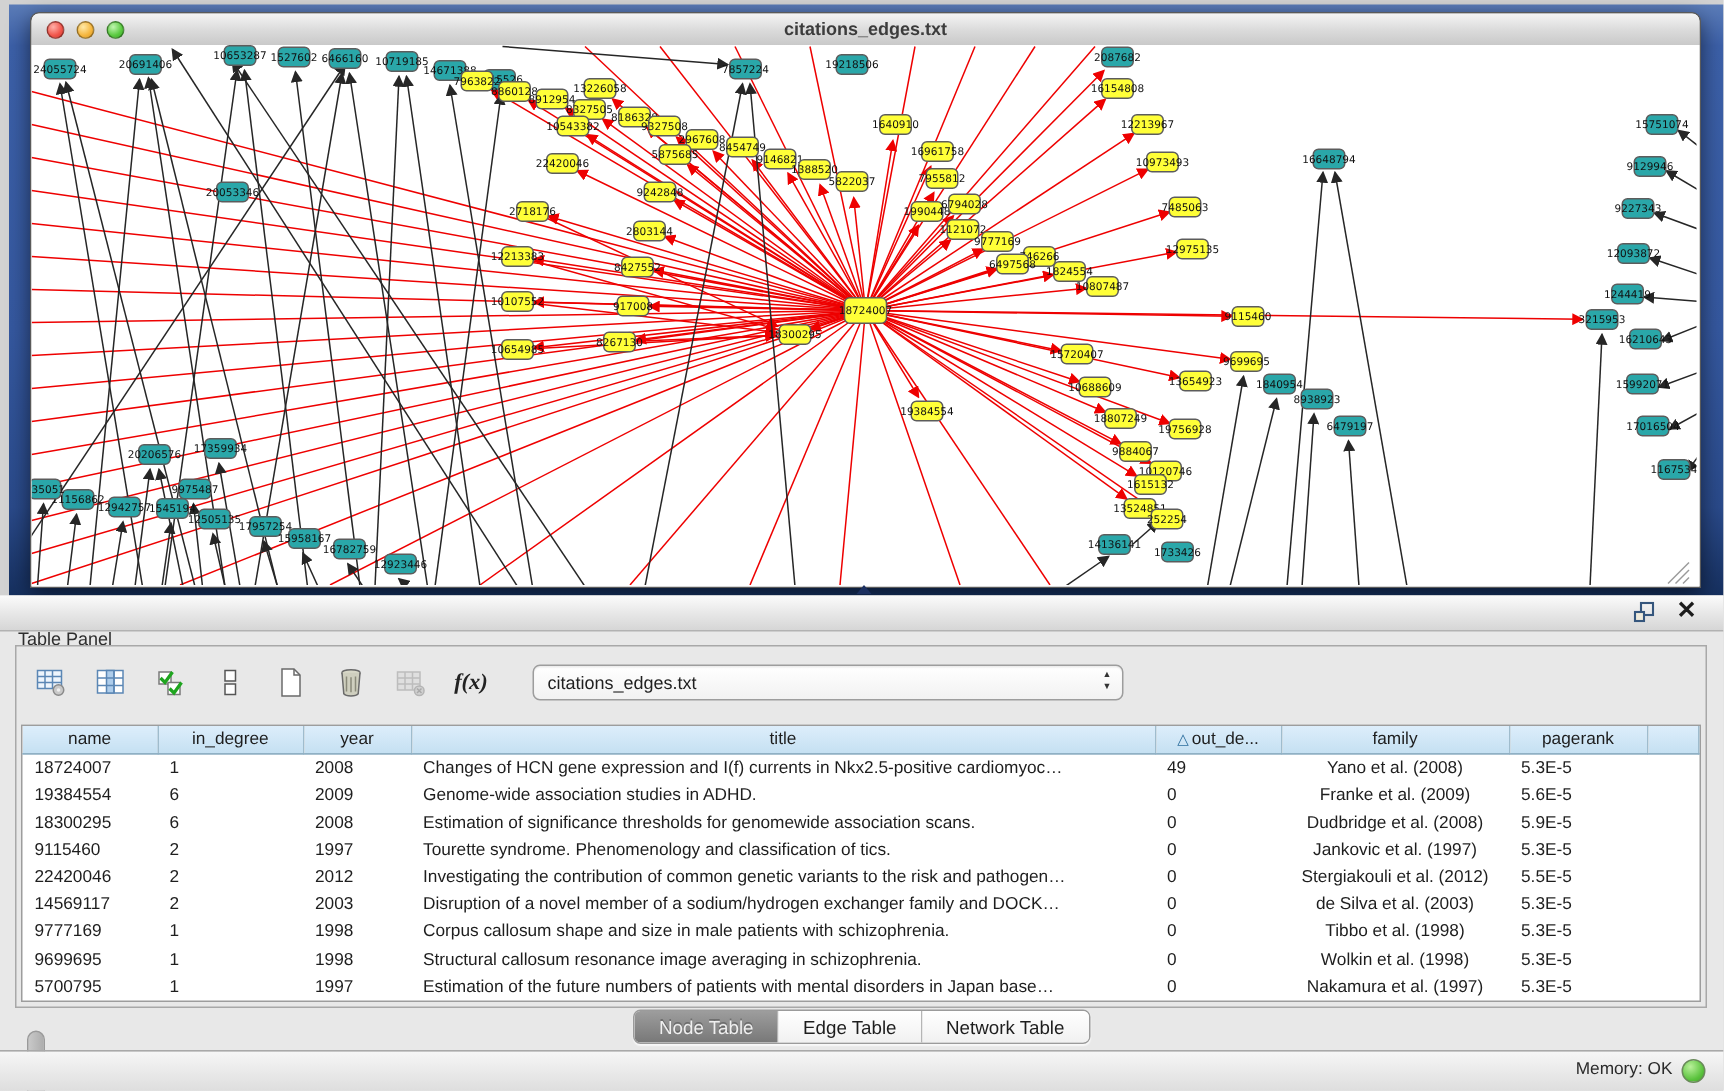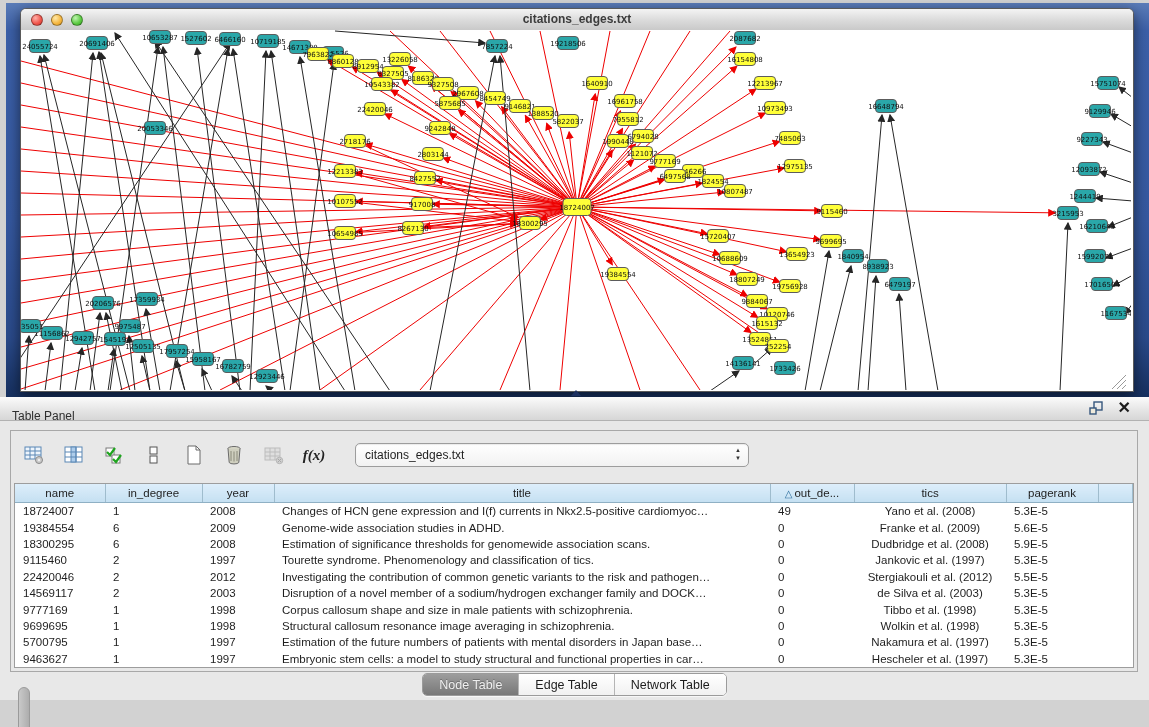--- a/index.html
+++ b/index.html
@@ -26,21 +26,21 @@
   .light.yellow{background:radial-gradient(circle at 35% 30%,#ffe9a8,#f5b53c 60%,#cf9427);}
   .light.green{background:radial-gradient(circle at 35% 30%,#c0f5b0,#59c93f 60%,#3da32c);}
   .canvas{position:absolute;left:0;top:21px;right:0;bottom:0;background:#ffffff;overflow:hidden;}
   .canvas svg{display:block;}
   .resize-grip line{stroke:#9a9a9a;stroke-width:1;}
 
   
   .table-panel{position:absolute;left:0;top:397px;width:1149px;height:303px;background:#e8e8e8;}
   .panel-titlebar{height:23px;background:linear-gradient(#fbfbfb,#e6e6e6 55%,#d6d6d6);
     border-bottom:1px solid #b2b2b2;position:relative;}
-  .panel-titlebar .ptitle{position:absolute;left:12px;top:12px;font-size:12px;color:#2e2e2e;}
+  .panel-titlebar .ptitle{position:absolute;left:12px;top:22px;font-size:12px;color:#2e2e2e;}
   .ptb-icons{position:absolute;right:18px;top:3px;display:flex;gap:14px;align-items:center;}
   .float-ic{width:16px;height:16px;}
   .close-x{font-size:16px;font-weight:bold;color:#1c1c1c;line-height:16px;cursor:default;}
 
   .panel-content{position:absolute;left:10px;right:11px;top:33px;height:240px;
     border:1px solid #a8a8a8;background:#e8e8e8;padding-left:24px;}
   .toolbar{position:absolute;left:0;right:0;top:0;height:48px;display:flex;align-items:center;gap:14px;padding-left:10px;}
   .tool-btn{width:26px;height:26px;display:flex;align-items:center;justify-content:center;}
   .fx{font-family:"Liberation Serif",serif;font-style:italic;font-weight:bold;font-size:15px;color:#222;}
   .combo{margin-left:14px;width:392px;height:22px;background:linear-gradient(#ffffff,#f2f2f2);
@@ -534,21 +534,21 @@
               <col style="width: 152px;">
               <col style="width: 92px;">
             </colgroup>
           <thead>
               <tr id="hdr-row">
                 <th>name</th>
                 <th>in_degree</th>
                 <th>year</th>
                 <th>title</th>
                 <th><span class="sort">△</span>out_de...</th>
-                <th>tics</th>
+                <th>family</th>
                 <th>pagerank</th>
                 <th></th>
               </tr>
             </thead>
           <tbody id="body-rows">
               <tr>
                 <td>18724007</td>
                 <td>1</td>
                 <td>2008</td>
                 <td>Changes of HCN gene expression and I(f) currents in Nkx2.5-positive cardiomyoc…</td>
@@ -627,44 +627,38 @@
                 <td>5.3E-5</td>
                 <td></td>
               </tr>
               <tr>
                 <td>5700795</td>
                 <td>1</td>
                 <td>1997</td>
                 <td>Estimation of the future numbers of patients with mental disorders in Japan base…</td>
                 <td>0</td>
                 <td class="c">Nakamura et al. (1997)</td>
-                <td>5.3E-5</td>
-                <td></td>
-              </tr>
-              <tr>
-                <td>9463627</td>
-                <td>1</td>
-                <td>1997</td>
-                <td>Embryonic stem cells: a model to study structural and functional properties in car…</td>
-                <td>0</td>
-                <td class="c">Hescheler et al. (1997)</td>
                 <td>5.3E-5</td>
                 <td></td>
               </tr>
             </tbody>
         </table>
         <div class="vscroll">
           <div class="vthumb"></div>
         </div>
       </div>
     </div>
 
     <div class="tabs-row">
       <div class="seg" id="seg-tabs">
           <div class="tab active">Node Table</div>
           <div class="tab">Edge Table</div>
           <div class="tab">Network Table</div>
         </div>
     </div>
   </div>
 
+  <div class="status-bar">
+    <span class="mem">Memory: OK</span>
+    <span class="mem-dot"></span>
+  </div>
 
 </div>
 
 </body></html>

